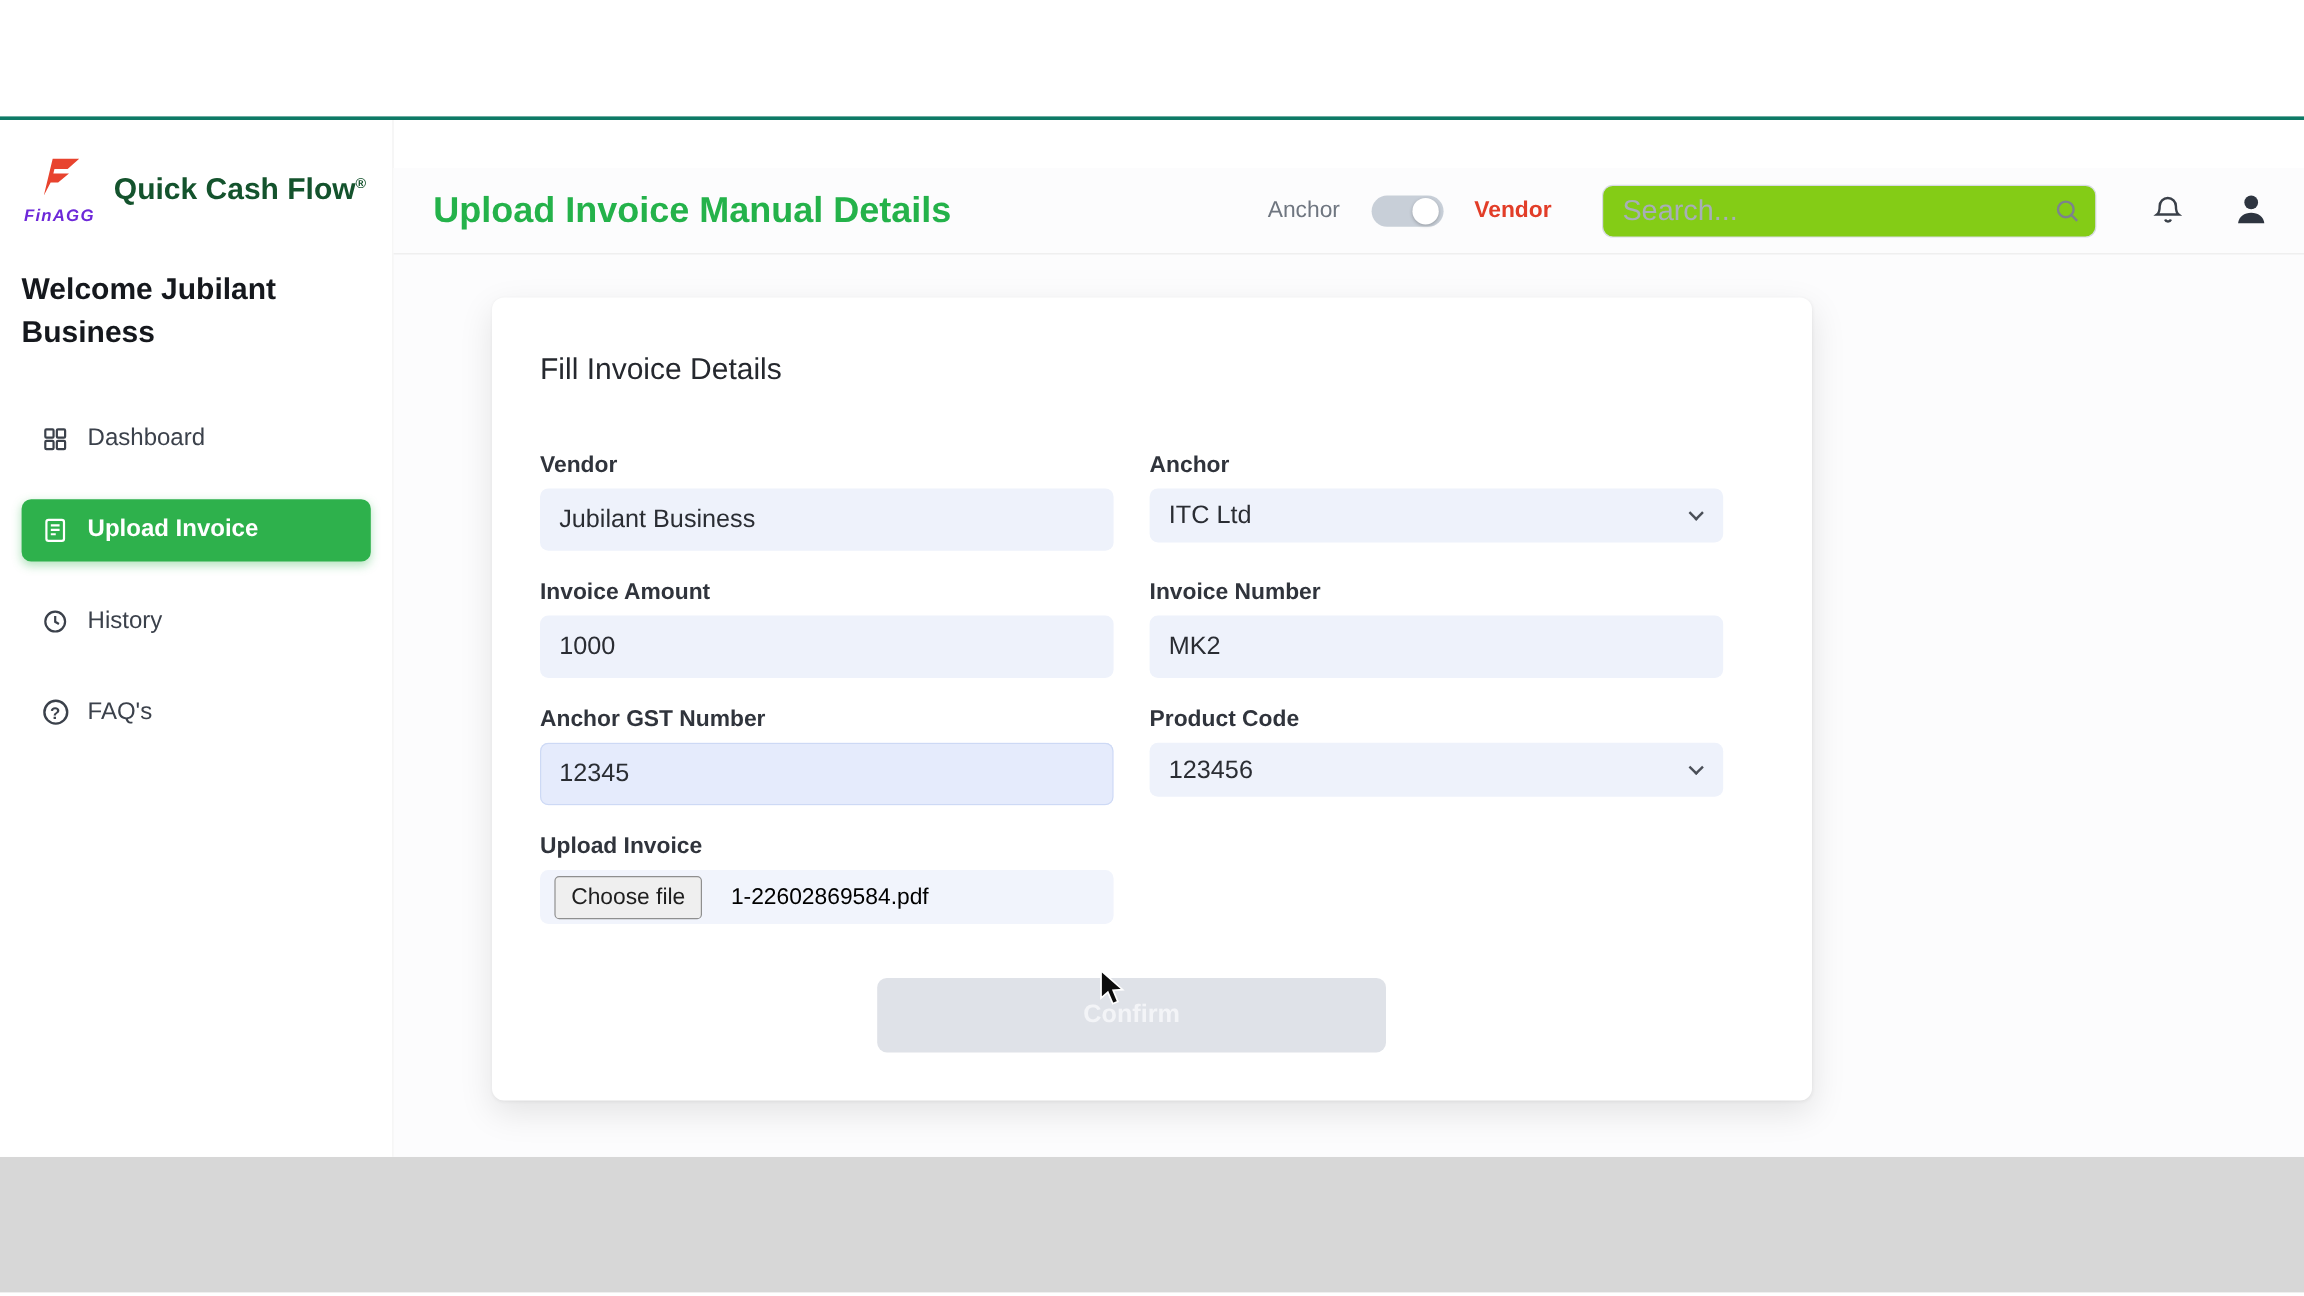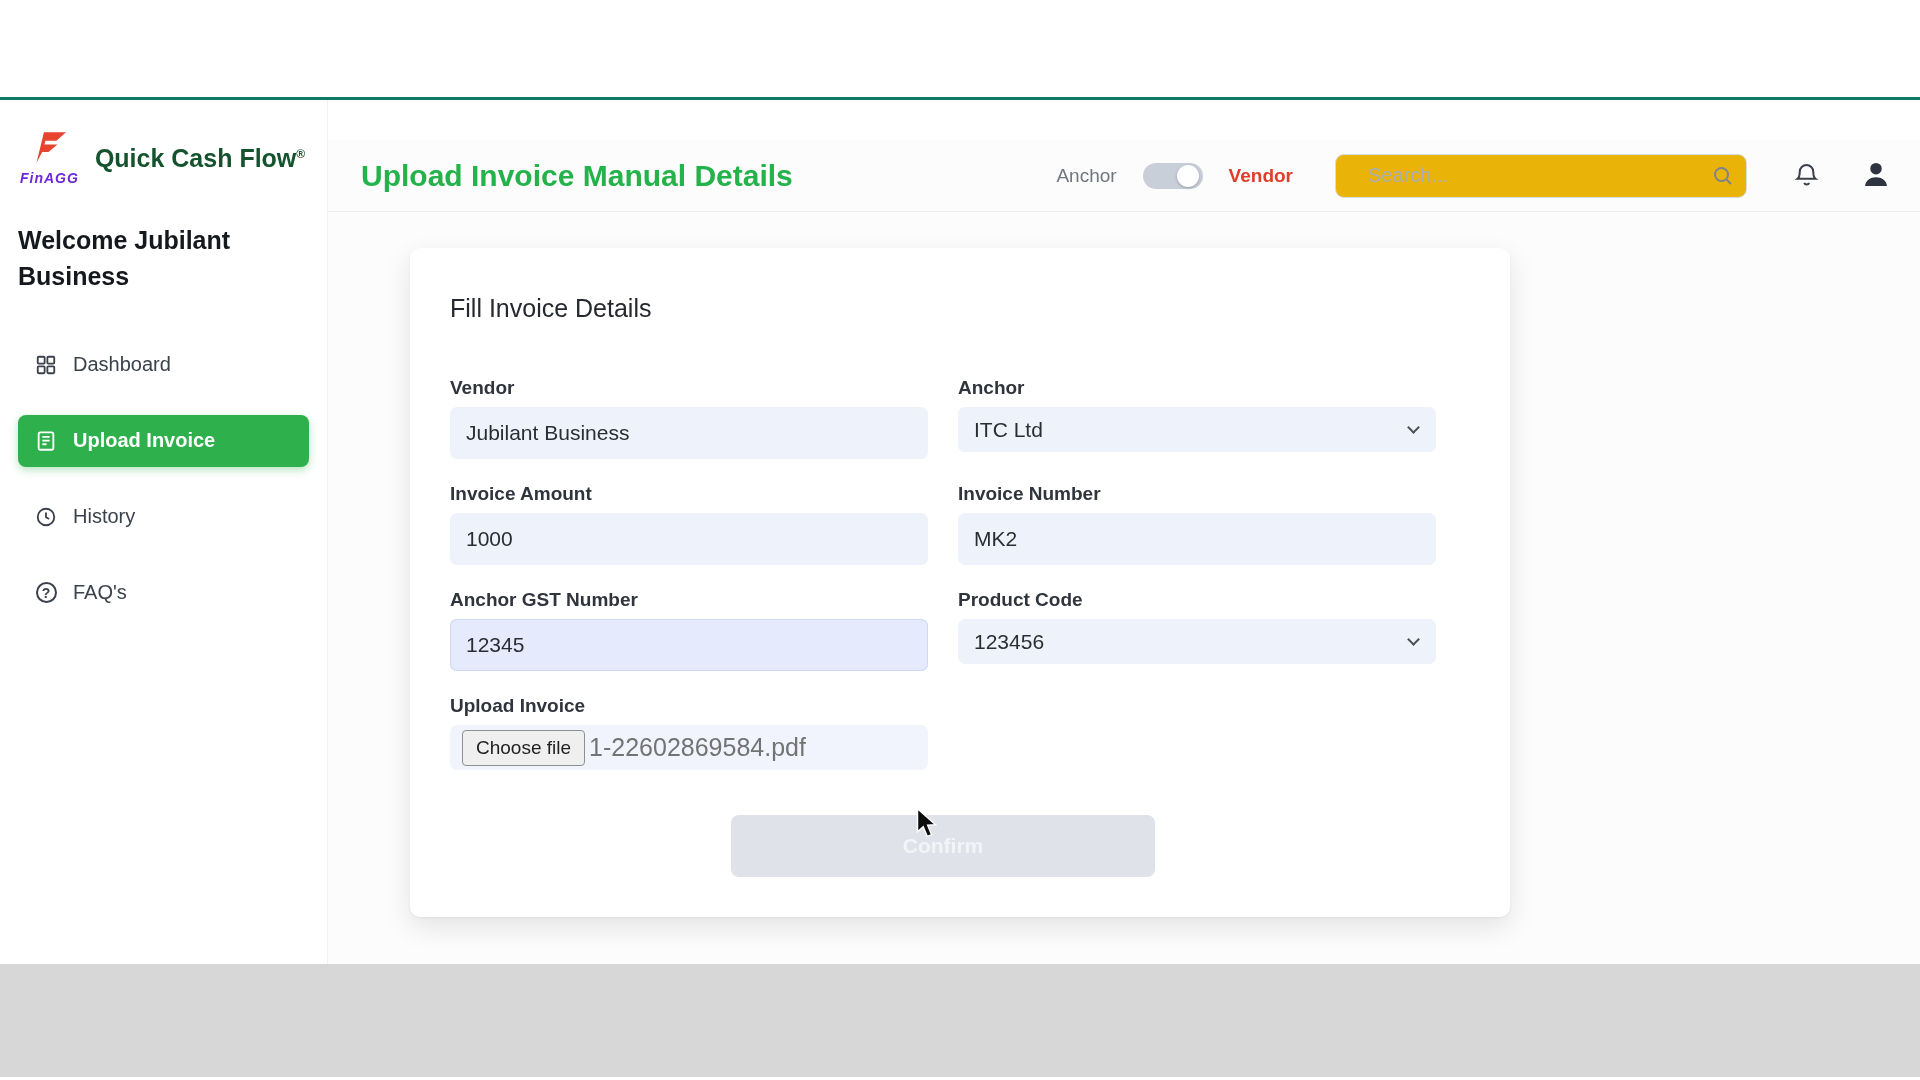--- a/index.html
+++ b/index.html
@@ -44,22 +44,22 @@
   .page-title { color:#24b24a; font-size:30px; font-weight:700; }
   .header-right { margin-left:auto; display:flex; align-items:center; gap:26px; }
   .toggle-label { font-size:19px; color:#6f7680; }
   .toggle-label.vendor { color:#e23d28; font-weight:700; }
   .toggle { width:60px; height:26px; border-radius:13px; background:#c8cfd8;
     position:relative; cursor:pointer; }
   .toggle .knob { position:absolute; top:2px; left:34px; width:22px; height:22px;
     border-radius:50%; background:#fff; box-shadow:0 1px 3px rgba(0,0,0,.25); }
   .search-box { position:relative; width:412px; margin-left:16px; }
   .search-box input { width:100%; height:44px; border:1px solid #d8dce3;
-    border-radius:9px; padding:0 46px 0 32px; font-size:20px; color:#333;
-    background:#eab308; outline:none; font-family:inherit; }
+    border-radius:9px; padding:0 46px 0 16px; font-size:24px; color:#333;
+    background:#84cc16; outline:none; font-family:inherit; }
   .search-box input::placeholder { color:#a8aeb8; }
   .search-icon-wrap { position:absolute; right:12px; top:10px; }
   .icon-btn { background:none; border:none; cursor:pointer; display:flex;
     align-items:center; }
   .bell-wrap { margin-left:20px; }
   .avatar-wrap { margin-left:14px; }
 
   
   .card { width:1100px; margin:36px 0 0 82px; background:#fff; border-radius:10px;
     box-shadow:0 1px 3px rgba(0,0,0,.05), 0 10px 28px rgba(0,0,0,.10);
@@ -74,25 +74,25 @@
     background:#eef2fb; padding:12px 16px; font-size:21px; color:#2a2d33;
     font-family:inherit; outline:none; }
   .text-input.focused { background:#e5ebfc; box-shadow:0 0 0 1px #cdd9f5 inset; }
   .select { justify-content:space-between; padding:0 18px 0 16px; cursor:pointer;
     font-size:21px; color:#2a2d33; }
   .chev { width:9px; height:9px; border-right:2px solid #4a4f57;
     border-bottom:2px solid #4a4f57; transform:rotate(45deg); margin-top:-4px; }
   .date-wrap { position:relative; }
   .date-wrap .text-input { padding-right:48px; }
   .calendar-icon-wrap { position:absolute; right:13px; top:15px; pointer-events:none; }
-  .file-field { padding:0 12px; gap:4px; background:#f1f4fc; cursor:pointer; }
+  .file-field { padding:0 12px; gap:24px; background:#f1f4fc; cursor:pointer; }
   .choose-btn { background:#efefef; border:1px solid #8f8f8f; border-radius:4px;
     padding:6px 13px; font-size:19px; color:#1f1f1f; font-family:inherit;
     cursor:pointer; }
-  .filename { font-size:25px; color:#737373; }
+  .filename { font-size:19px; color:#000000; }
   .confirm-btn { display:block; width:424px; height:62px; margin:45px auto 0;
     background:#dfe2e8; color:#f3f4f7; border:none; border-radius:8px;
     font-size:21px; font-weight:600; font-family:inherit; }
 
   
   .cursor { position:absolute; left:915px; top:808px; z-index:50; pointer-events:none; }
 </style>
 </head>
 <body>
 

